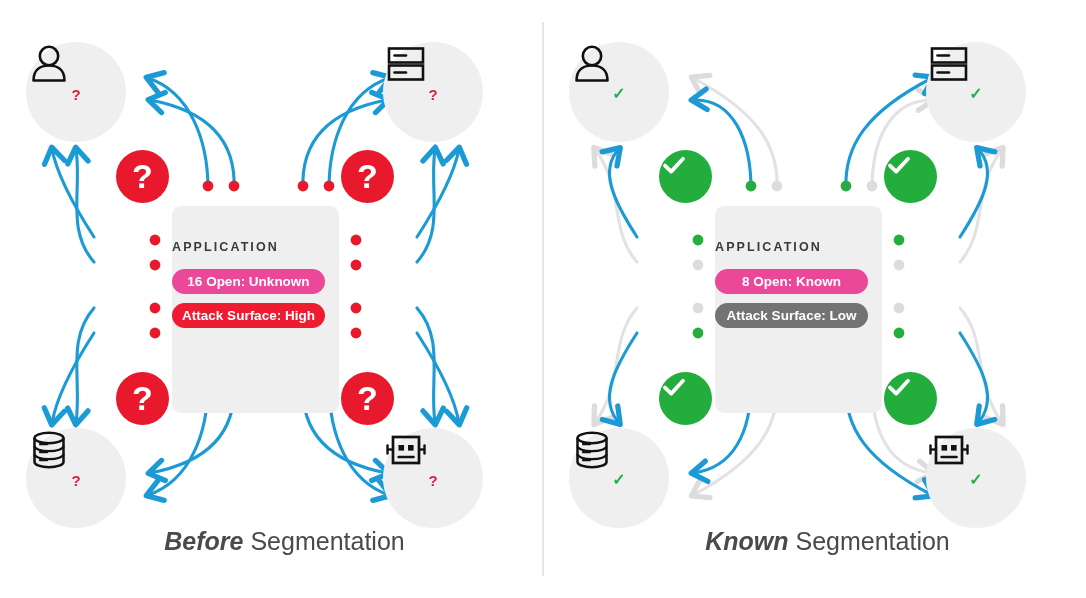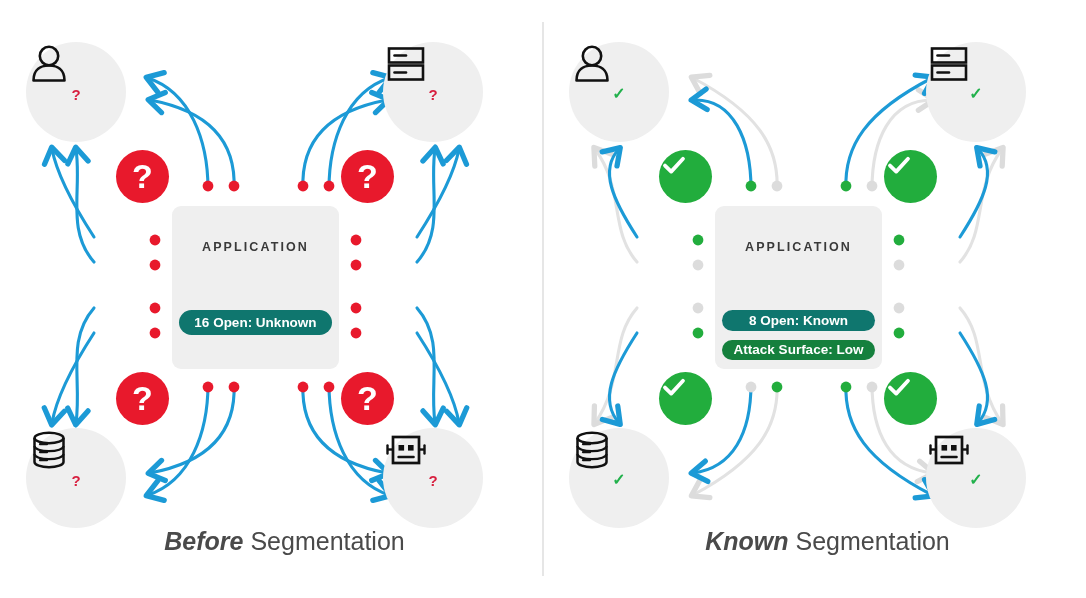--- a/index.html
+++ b/index.html
@@ -66,42 +66,41 @@
 
   .b-tl { left: 116px; top: 150px; }
   .b-tr { left: 341px; top: 150px; }
   .b-bl { left: 116px; top: 372px; }
   .b-br { left: 341px; top: 372px; }
 
   
   .card {
     position: absolute;
     left: 172px; top: 206px;
-    width: 167px; height: 163px;
+    width: 167px; height: 207px;
     background: #efefef;
     border-radius: 9px;
     display: flex; flex-direction: column;
-    align-items: center;
     padding-top: 34px;
   }
   .card-title {
     font-size: 12.5px; font-weight: 700;
     letter-spacing: 2.1px; color: #3a3a3a;
     margin-bottom: 15px;
   }
   .pill {
     display: flex; align-items: center; justify-content: center;
     height: 25px; width: 153px;
     border-radius: 13px;
     color: #fff; font-size: 13.5px; font-weight: 700;
     margin-bottom: 9px; white-space: nowrap;
   }
-  .pill.dark  { background: #0f766e; margin-top: 41px; }
+  .pill.dark  { background: #ec4899; }
   .pill.red   { background: #ee1c30; }
-  .pill.green { background: #15803d; }
+  .pill.green { background: #737373; }
 
   
   .caption {
     position: absolute; left: 13px; top: 527px;
     width: 543px; text-align: center;
     font-size: 25px; color: #4a4a4a; font-weight: 500;
   }
   .caption .em { font-style: italic; font-weight: 700; }
   .caption .rest { font-weight: 400; }
 </style>
@@ -219,20 +218,21 @@
       <div class="badge red b-bl">
         <span class="qm">?</span>
       </div>
       <div class="badge red b-br">
         <span class="qm">?</span>
       </div>
 
       <div class="card">
         <div class="card-title">APPLICATION</div>
         <div class="pill dark">16 Open: Unknown</div>
+        <div class="pill red">Attack Surface: High</div>
       </div>
     </div>
 
     <div class="caption">
       <span class="em">Before</span><span class="rest"> Segmentation</span>
     </div>
   </div>
 
   <div class="divider"></div>
 

